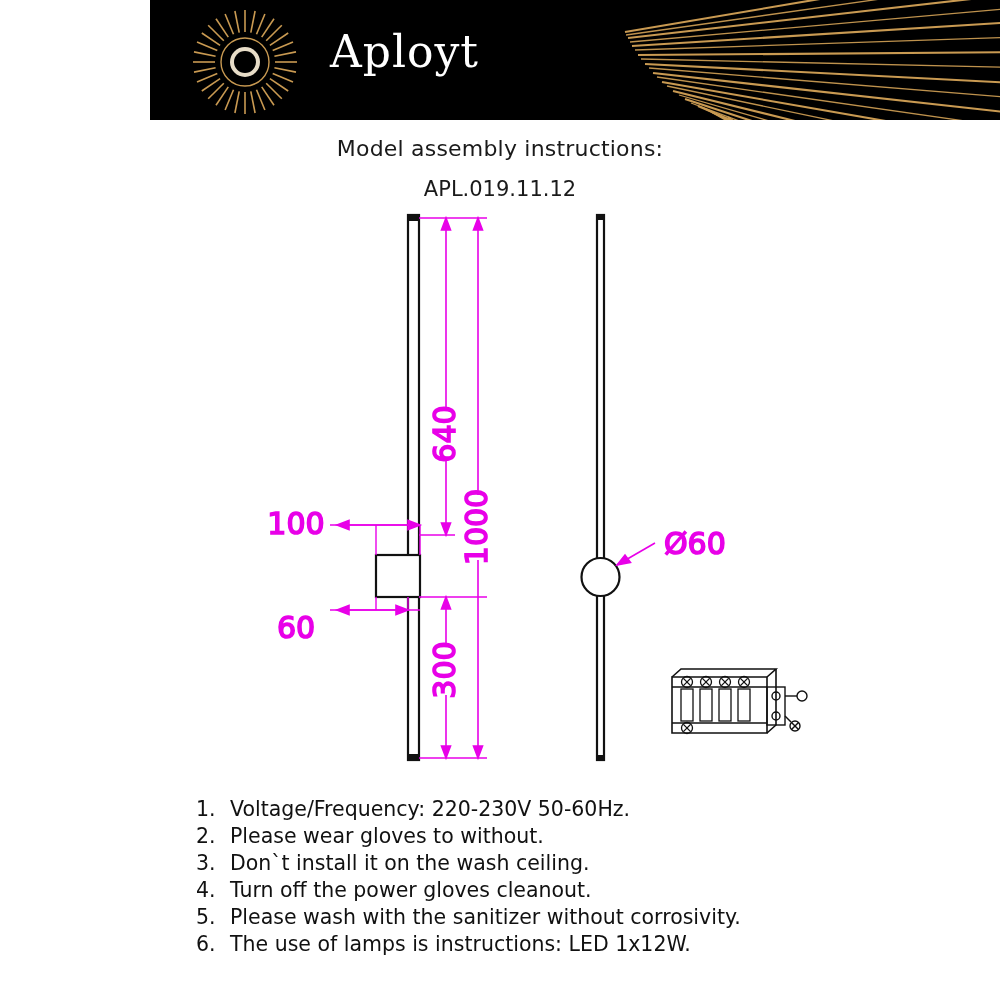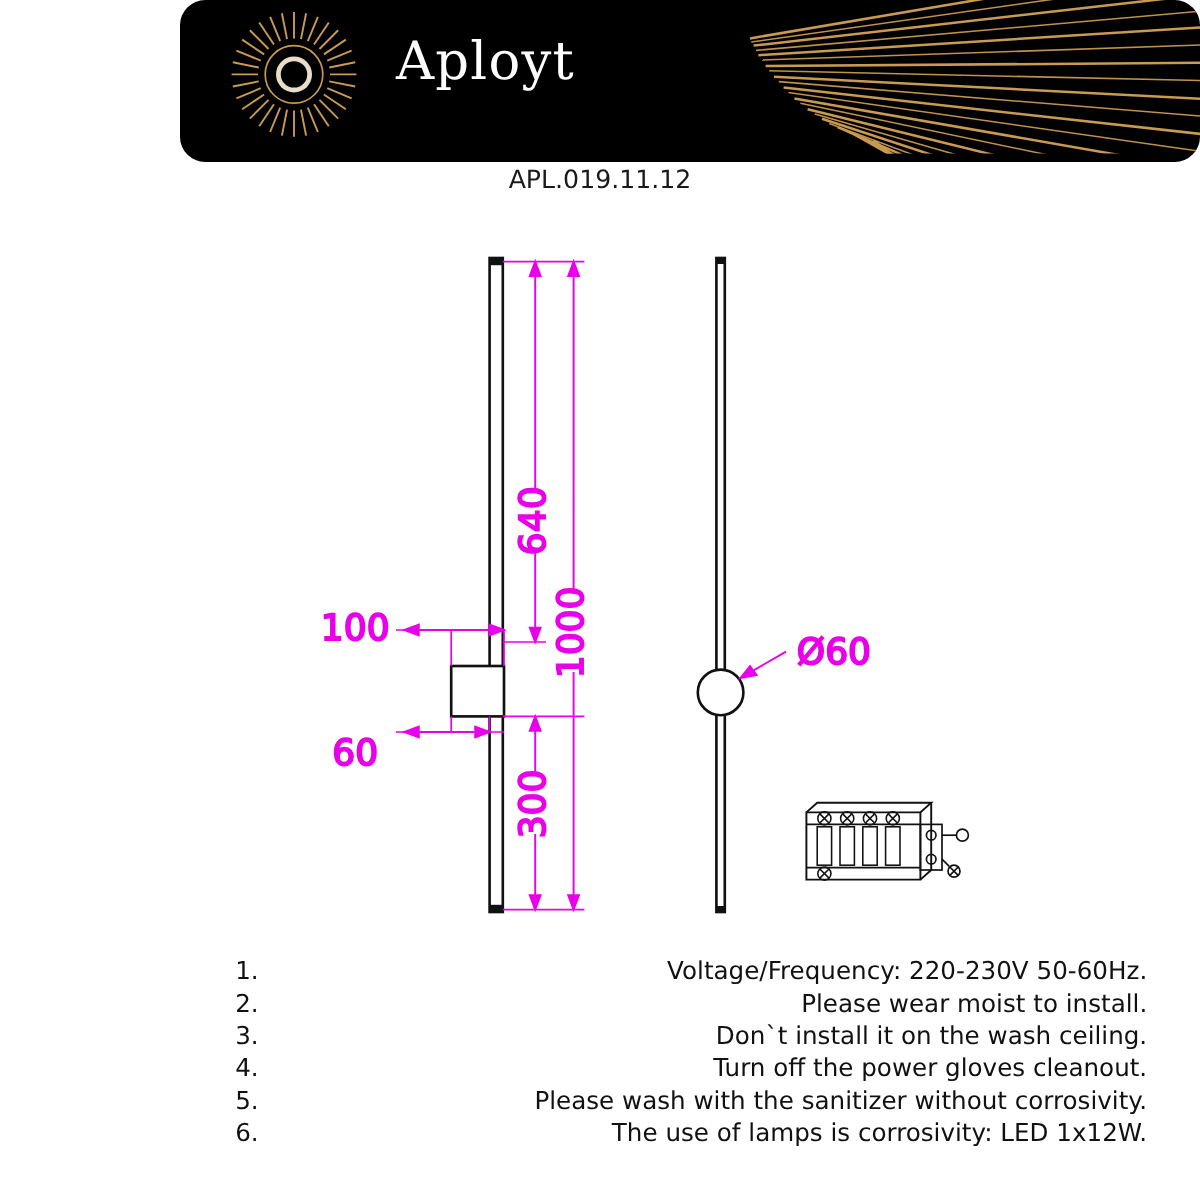--- a/index.html
+++ b/index.html
@@ -15,24 +15,23 @@
     position: relative;
     overflow: hidden;
   }
 
   
   .banner {
     position: absolute;
     left: 150px;
     top: 0;
     width: 850px;
-    height: 135px;
+    height: 120px;
     background: #000000;
     overflow: hidden;
-    border-radius: 21px;
   }
   .banner-brand {
     position: absolute;
     left: 180px;
     top: 30px;
     font-family: "DejaVu Serif", serif;
     font-size: 44px;
     letter-spacing: 1px;
     color: #ffffff;
     line-height: 1;
@@ -52,21 +51,21 @@
     text-align: center;
   }
   .title-line1 {
     font-size: 22px;
     color: #1a1a1a;
     letter-spacing: 0.2px;
   }
   .title-line2 {
     font-size: 21px;
     color: #1a1a1a;
-    margin-top: 2px;
+    margin-top: 16px;
     font-weight: 500;
   }
 
   
   .drawing {
     position: absolute;
     left: 0;
     top: 195px;
     width: 1000px;
     height: 600px;
@@ -86,21 +85,20 @@
     line-height: 27px;
     color: #111111;
   }
   .note-num {
     width: 34px;
     flex: 0 0 34px;
     text-align: left;
   }
   .note-text {
     flex: 1 1 auto;
-    text-align: right;
   }
 </style>
 </head>
 <body>
 
 <div class="banner">
   <svg width="850" height="128" viewBox="0 0 850 128">
 
     <g transform="translate(95,62)">
       <g stroke="#c99a52" stroke-width="1.6">
@@ -169,20 +167,21 @@
         <line x1="799" y1="199" x2="541" y2="103"></line>
         <line x1="772" y1="215" x2="555" y2="109"></line>
         <line x1="742" y1="228" x2="570" y2="115"></line>
       </g>
     </g>
   </svg>
   <div class="banner-brand">Aployt</div>
 </div>
 
 <div class="title-block">
+  <div class="title-line1">Model assembly instructions:</div>
   <div class="title-line2">APL.019.11.12</div>
 </div>
 
 <div class="drawing">
   <svg width="1000" height="600" viewBox="0 0 1000 600">
 
     <g>
 
       <rect x="408" y="20" width="11" height="545" fill="#ffffff" stroke="#111111" stroke-width="2.2"></rect>
 
@@ -296,31 +295,31 @@
   </svg>
 </div>
 
 <div class="notes">
   <div class="note-row">
     <span class="note-num">1.</span>
     <span class="note-text">Voltage/Frequency: 220-230V 50-60Hz.</span>
   </div>
   <div class="note-row">
     <span class="note-num">2.</span>
-    <span class="note-text">Please wear moist to install.</span>
+    <span class="note-text">Please wear gloves to without.</span>
   </div>
   <div class="note-row">
     <span class="note-num">3.</span>
     <span class="note-text">Don`t install it on the wash ceiling.</span>
   </div>
   <div class="note-row">
     <span class="note-num">4.</span>
     <span class="note-text">Turn off the power gloves cleanout.</span>
   </div>
   <div class="note-row">
     <span class="note-num">5.</span>
     <span class="note-text">Please wash with the sanitizer without corrosivity.</span>
   </div>
   <div class="note-row">
     <span class="note-num">6.</span>
-    <span class="note-text">The use of lamps is corrosivity: LED 1x12W.</span>
+    <span class="note-text">The use of lamps is instructions: LED 1x12W.</span>
   </div>
 </div>
 
 </body></html>

